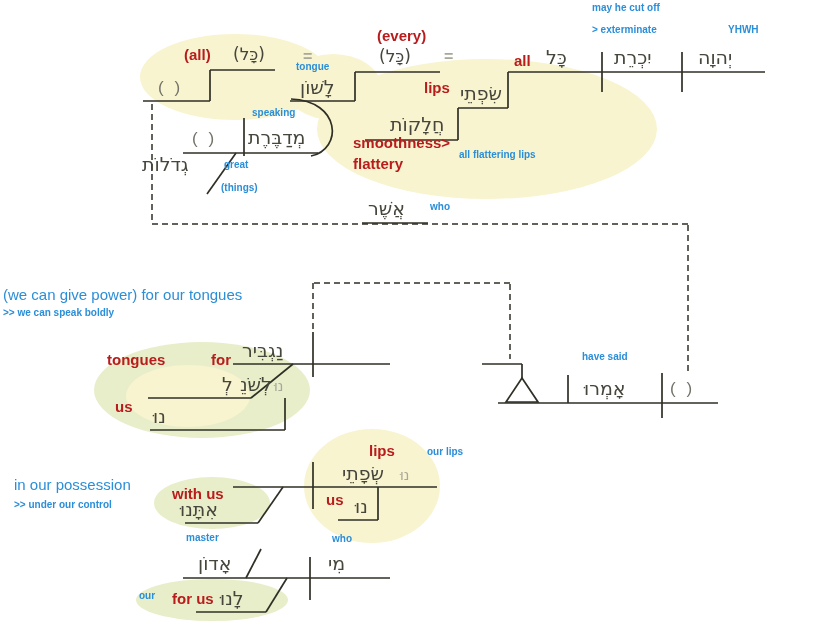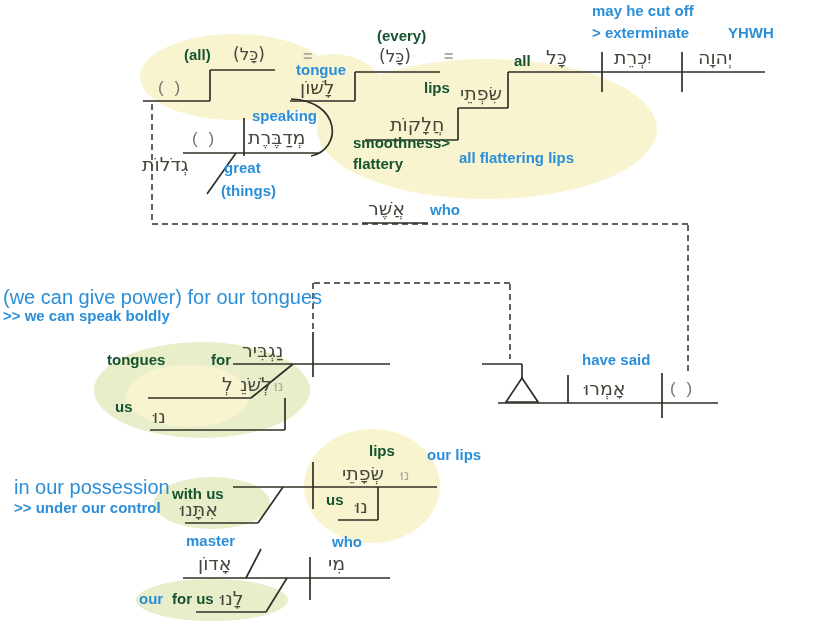--- a/index.html
+++ b/index.html
@@ -2,23 +2,23 @@
 <html><head>
 <meta charset="utf-8">
 <style>
   html,body{margin:0;padding:0;background:#ffffff;}
   #stage{
     position:relative;width:825px;height:624px;background:#ffffff;overflow:hidden;
     font-family:"Liberation Sans",sans-serif;
   }
   #stage svg{position:absolute;left:0;top:0;}
   .t{position:absolute;white-space:nowrap;line-height:1.15;}
-  .blue{color:#2b8ed8;font-weight:700;font-size:15px;}
-  .blue-reg{color:#2b8ed8;font-weight:400;font-size:20px;}
-  .gray{color:#14532d;font-weight:700;font-size:15px;}
+  .blue{color:#2b8ed8;font-weight:700;font-size:10px;}
+  .blue-reg{color:#2b8ed8;font-weight:400;font-size:15px;}
+  .gray{color:#b91c1c;font-weight:700;font-size:15px;}
   .grayheb{color:#a8a89a;font-weight:400;}
   .heb{font-family:"DejaVu Sans",sans-serif;color:#46463c;font-size:19px;line-height:1;}
   .heb-sm{font-family:"DejaVu Sans",sans-serif;color:#a8a89a;font-size:14px;line-height:1;}
   .empty{color:#73736a;font-size:17px;letter-spacing:3px;font-weight:400;}
   .eq{color:#a8a89a;font-size:16px;font-weight:700;}
 </style>
 </head>
 <body>
 
 <div id="stage">

